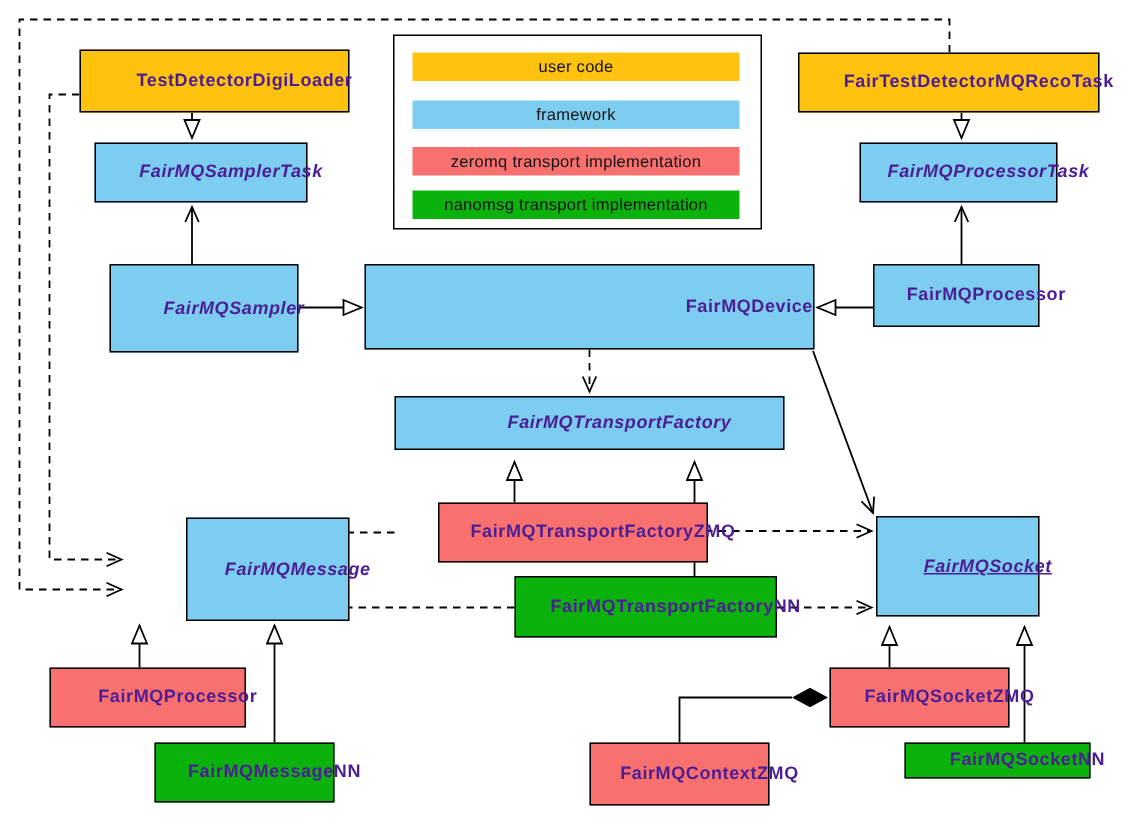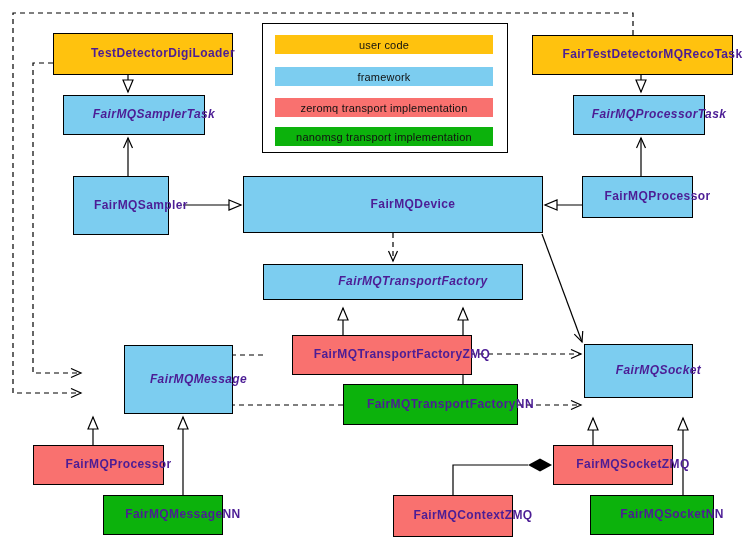--- a/index.html
+++ b/index.html
@@ -15,35 +15,35 @@
   }
   .node.abstract{font-style:italic;}
   .c-yellow{background:#FFC20E;}
   .c-blue{background:#7CCDF0;}
   .c-red{background:#F9716F;}
   .c-green{background:#0CB20C;}
 
   
   #n-digiloader{left:53px;top:33px;width:180px;height:42px;}
   #n-samplertask{left:63px;top:95px;width:142px;height:40px;}
-  #n-sampler{left:73px;top:176px;width:96px;height:59px;}
-  #n-device{left:243px;top:176px;width:300px;height:57px;}
+  #n-sampler{left:73px;top:176px;width:126px;height:59px;font-style:italic;}
+  #n-device{left:243px;top:176px;width:300px;height:57px;justify-content:flex-end;}
   #n-processor{left:582px;top:176px;width:111px;height:42px;}
   #n-processortask{left:573px;top:95px;width:132px;height:40px;}
   #n-recotask{left:532px;top:35px;width:201px;height:40px;}
   #n-transportfactory{left:263px;top:264px;width:260px;height:36px;}
   #n-factoryzmq{left:263px;top:335px;width:180px;height:40px;margin-left:29px;}
   #n-factorynn{left:343px;top:384px;width:175px;height:41px;}
   #n-message{left:84px;top:345px;width:109px;height:69px;margin-left:40px;}
-  #n-socket{left:584px;top:344px;width:109px;height:54px;}
+  #n-socket{left:584px;top:344px;width:109px;height:67px;text-decoration:underline;}
   #n-messagezmq{left:33px;top:445px;width:131px;height:40px;}
   #n-messagenn{left:103px;top:495px;width:120px;height:40px;}
   #n-socketzmq{left:553px;top:445px;width:120px;height:40px;}
   #n-contextzmq{left:393px;top:495px;width:120px;height:42px;}
-  #n-socketnn{left:590px;top:495px;width:124px;height:40px;}
+  #n-socketnn{left:603px;top:495px;width:124px;height:24px;}
 
   
   .legend{
     position:absolute;left:262px;top:23px;width:246px;height:130px;
     box-sizing:border-box;border:1px solid #000;background:#fff;
   }
   .legend-bar{
     position:absolute;left:12px;width:218px;height:19px;
     display:flex;align-items:center;justify-content:center;
     font-size:11px;font-weight:normal;color:#111;letter-spacing:.2px;

